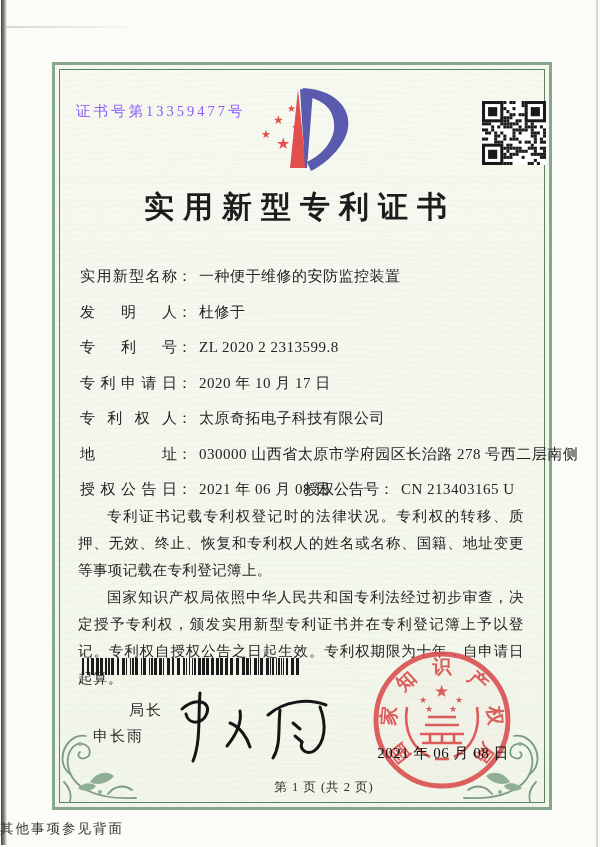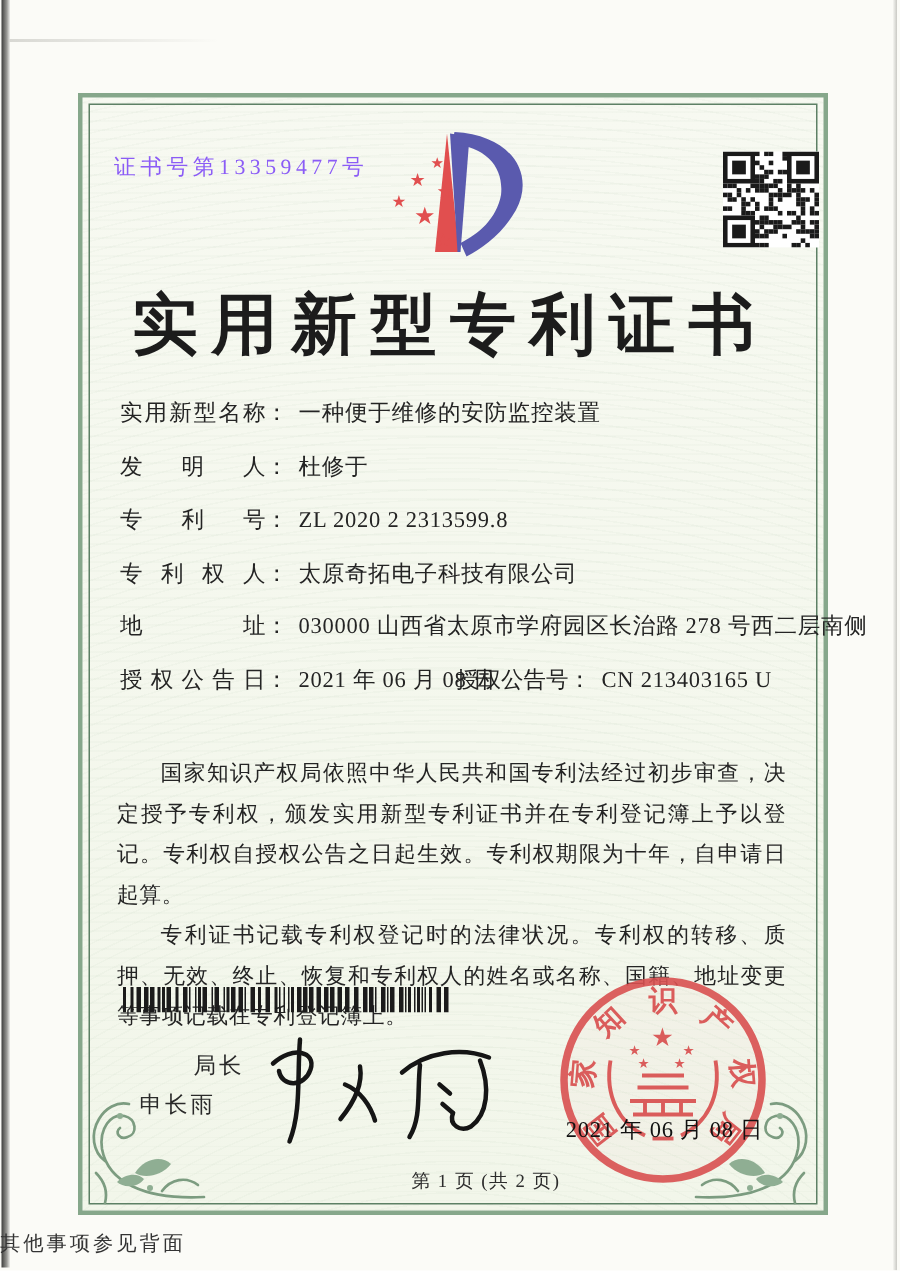--- a/index.html
+++ b/index.html
@@ -23,21 +23,21 @@
   .flourish{position:absolute;width:82px;height:82px;}
   .flourish.bl{left:56px;top:722px;}
   .flourish.br{left:462px;top:722px;transform:scaleX(-1);}
 
   .cert-no{position:absolute;left:76px;top:102px;font-size:14.5px;letter-spacing:3px;color:#8b5cf6;}
 
   .logo{position:absolute;left:243px;top:74px;width:114px;height:110px;}
   .qr{position:absolute;left:482px;top:101px;width:64px;height:64px;background:#fff;}
 
   .title{position:absolute;left:0;top:187px;width:100%;text-align:center;
-         font-size:44px;font-weight:bold;letter-spacing:9px;color:#1c1c1c;}
+         font-size:30px;font-weight:bold;letter-spacing:9px;color:#1c1c1c;}
 
   .fields{position:absolute;left:80px;top:266px;width:452px;font-size:15px;}
   .frow{position:relative;height:35.5px;line-height:20px;white-space:nowrap;}
   .flabel{display:inline-block;width:97px;text-align:justify;text-align-last:justify;color:#242424;}
   .fcolon{display:inline-block;margin-right:7px;color:#242424;}
   .fvalue{letter-spacing:.5px;color:#242424;}
   .grant-cell{position:absolute;left:224px;top:0;}
 
   .body-text{position:absolute;left:78px;top:503px;width:446px;font-size:14.5px;line-height:27px;
              text-align:justify;color:#242424;letter-spacing:.4px;}
@@ -265,36 +265,39 @@
     <div class="frow">
       <span class="flabel">实用新型名称</span><span class="fcolon">：</span><span class="fvalue">一种便于维修的安防监控装置</span>
     </div>
     <div class="frow">
       <span class="flabel">发明人</span><span class="fcolon">：</span><span class="fvalue">杜修于</span>
     </div>
     <div class="frow">
       <span class="flabel">专利号</span><span class="fcolon">：</span><span class="fvalue">ZL 2020 2 2313599.8</span>
     </div>
     <div class="frow">
+      <span class="flabel">专利申请日</span><span class="fcolon">：</span><span class="fvalue">2020 年 10 月 17 日</span>
+    </div>
+    <div class="frow">
       <span class="flabel">专利权人</span><span class="fcolon">：</span><span class="fvalue">太原奇拓电子科技有限公司</span>
     </div>
     <div class="frow">
       <span class="flabel">地址</span><span class="fcolon">：</span><span class="fvalue">030000 山西省太原市学府园区长治路 278 号西二层南侧</span>
     </div>
     <div class="frow">
       <span class="flabel">授权公告日</span><span class="fcolon">：</span><span class="fvalue">2021 年 06 月 08 日</span>
       <span class="grant-cell">
         <span>授权公告号</span><span class="fcolon">：</span><span class="fvalue">CN 213403165 U</span>
       </span>
     </div>
   </div>
 
   <div class="body-text">
+    <p>专利证书记载专利权登记时的法律状况。专利权的转移、质押、无效、终止、恢复和专利权人的姓名或名称、国籍、地址变更等事项记载在专利登记簿上。</p>
     <p>国家知识产权局依照中华人民共和国专利法经过初步审查，决定授予专利权，颁发实用新型专利证书并在专利登记簿上予以登记。专利权自授权公告之日起生效。专利权期限为十年，自申请日起算。</p>
-    <p>专利证书记载专利权登记时的法律状况。专利权的转移、质押、无效、终止、恢复和专利权人的姓名或名称、国籍、地址变更等事项记载在专利登记簿上。</p>
   </div>
 
   <svg class="barcode" id="barcode" viewBox="0 0 218 17" preserveAspectRatio="none">
       <rect x="0" y="0" width="2" height="17" fill="#1b1b1b"></rect>
       <rect x="5" y="0" width="2" height="17" fill="#1b1b1b"></rect>
       <rect x="9" y="0" width="3" height="17" fill="#1b1b1b"></rect>
       <rect x="14" y="0" width="3" height="17" fill="#1b1b1b"></rect>
       <rect x="18" y="0" width="3" height="17" fill="#1b1b1b"></rect>
       <rect x="23" y="0" width="2" height="17" fill="#1b1b1b"></rect>
       <rect x="26" y="0" width="2" height="17" fill="#1b1b1b"></rect>

